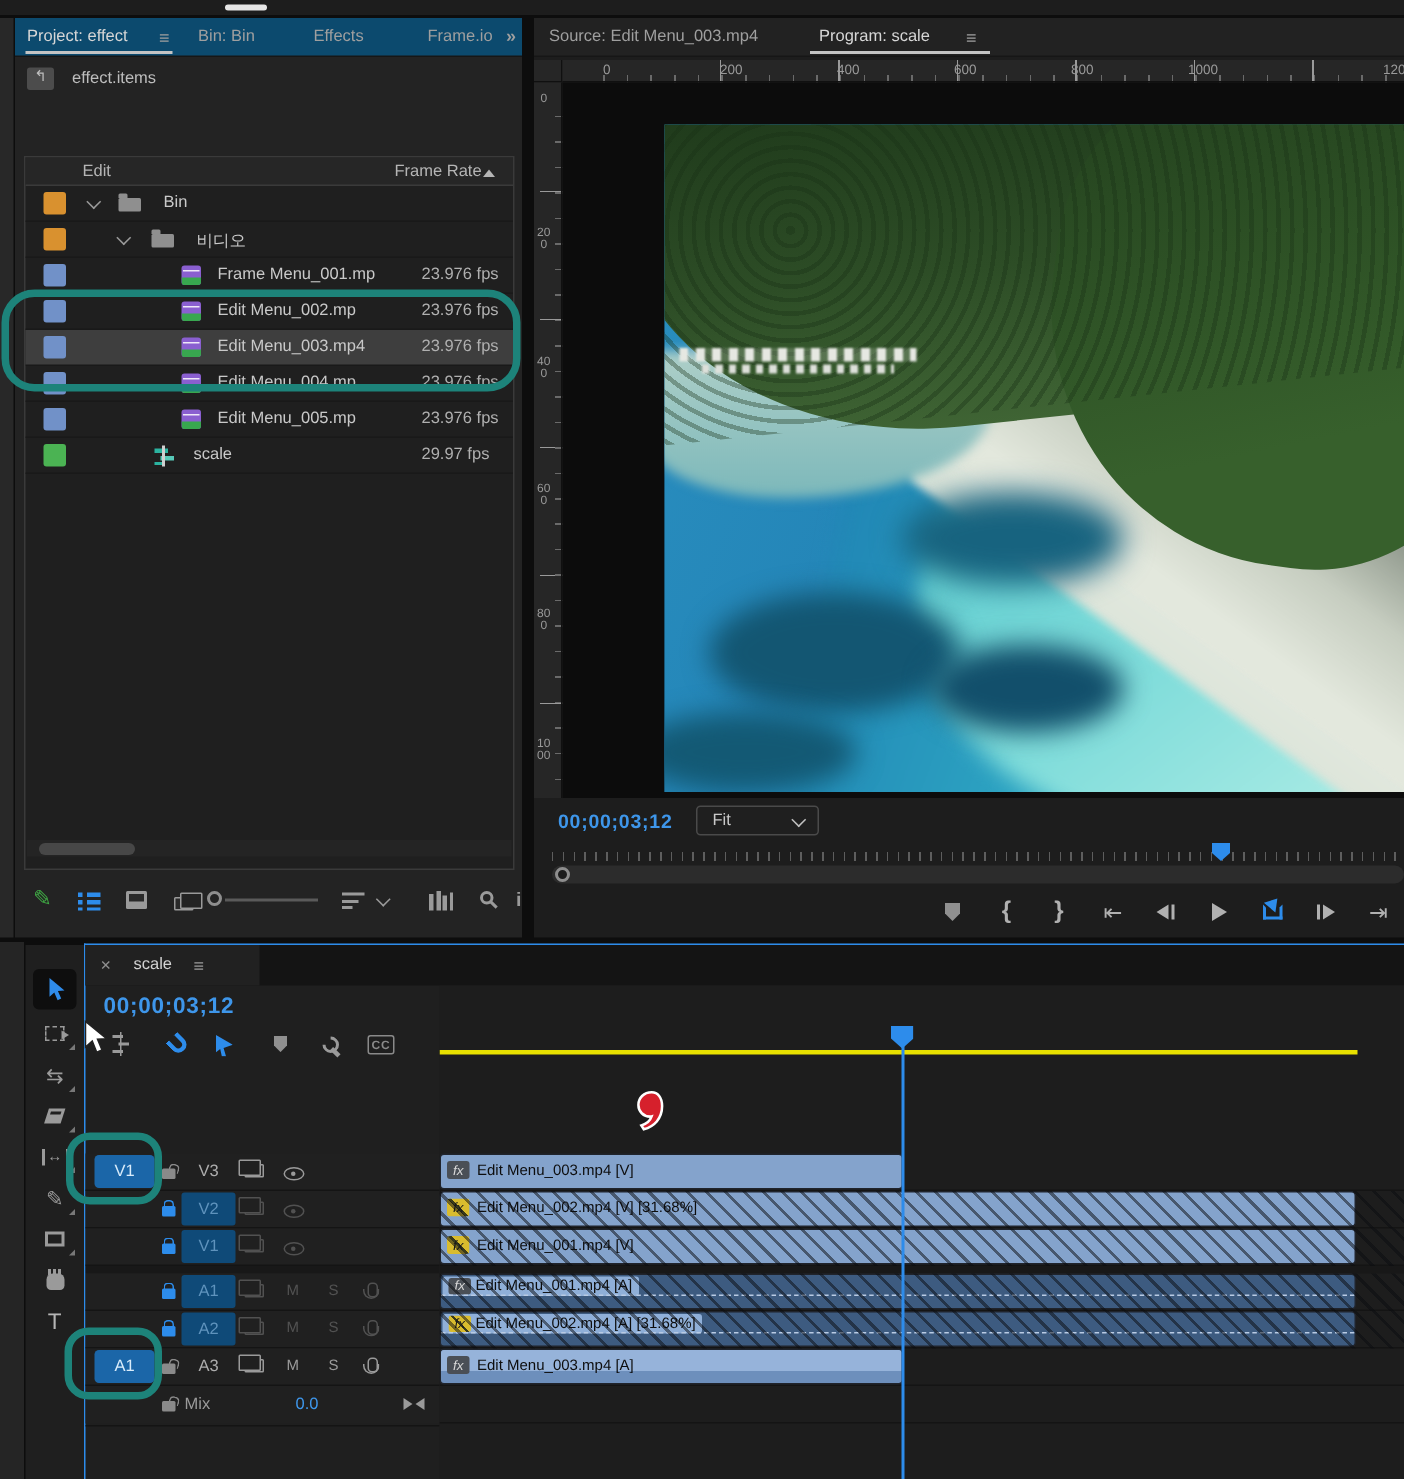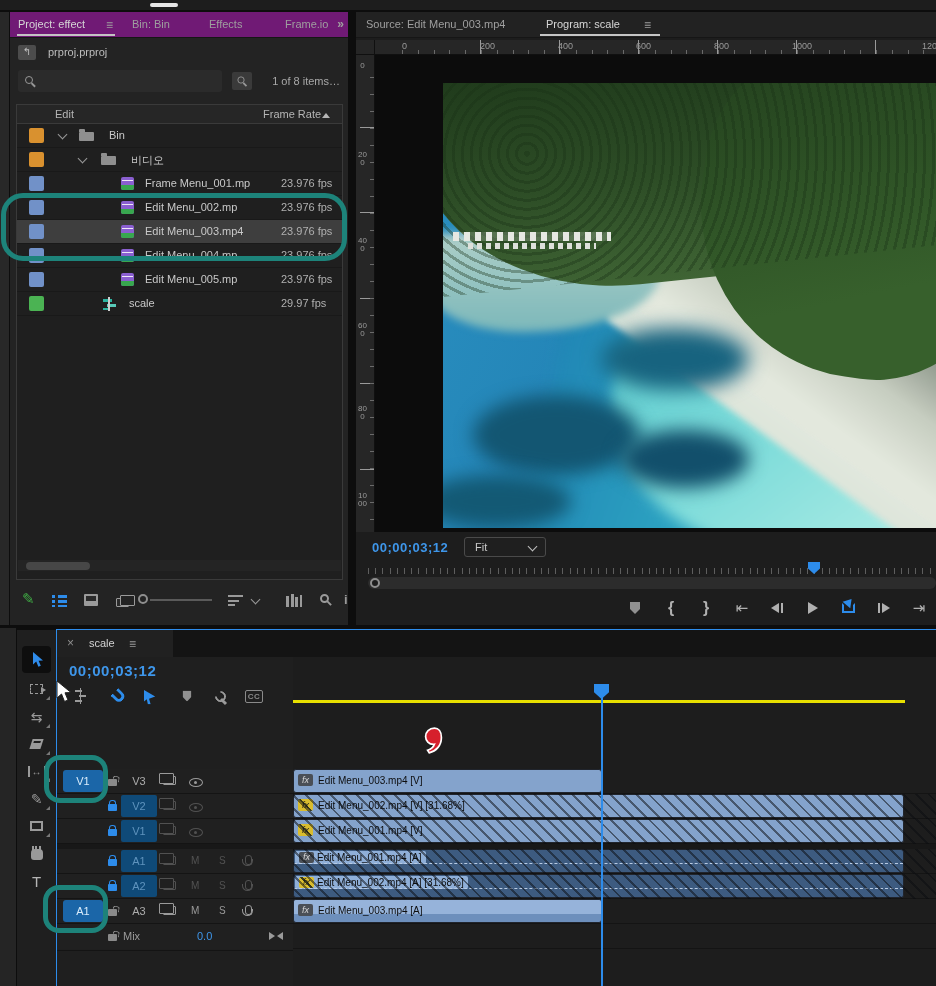--- a/index.html
+++ b/index.html
@@ -11,21 +11,21 @@
   
   .top-strip { left:0; top:0; width:936px; height:10px; background:#1d1d1d; }
   .top-handle { left:150px; top:3px; width:28px; height:4px; background:#e6e6e6; border-radius:2px; }
 
   
   .edge-top { left:0; top:12px; width:9px; height:613px; background:#282828; }
   .edge-bottom { left:0; top:628px; width:16px; height:358px; background:#252525; }
 
   
   .project { left:10px; top:12px; width:338px; height:613px; background:#232323; }
-  .ptabs { left:0; top:0; width:338px; height:26px; background:#701a75; border-bottom:1px solid #161616; }
+  .ptabs { left:0; top:0; width:338px; height:26px; background:#0c4a6e; border-bottom:1px solid #161616; }
   .ptab { position:absolute; top:6px; font-size:11px; color:#9f9f9f; white-space:nowrap; }
   .ptab.active { color:#d6d6d6; }
   .ptab-underline { left:7px; top:22px; width:98px; height:2px; background:#c4c4c4; }
   .pmenu { position:absolute; top:6px; color:#9f9f9f; font-size:12px; }
   .overflow { position:absolute; right:4px; top:5px; color:#9f9f9f; font-size:12px; font-weight:bold; }
   .crumb-row { left:0; top:30px; width:338px; height:26px; }
   .i-navup { position:absolute; left:8px; top:3px; width:18px; height:15px; background:#4c4c4c; border-radius:2px;
              color:#bdbdbd; font-size:10px; text-align:center; line-height:14px; }
   .crumb-text { position:absolute; left:38px; top:4px; color:#bdbdbd; }
   .search-row { left:0; top:58px; width:338px; height:26px; }
@@ -314,33 +314,23 @@
       <span class="pmenu" style="left:96px">≡</span>
       <span class="ptab" style="left:122px">Bin: Bin</span>
       <span class="ptab" style="left:199px">Effects</span>
       <span class="ptab" style="left:275px">Frame.io</span>
       <span class="overflow">»</span>
       <div class="abs ptab-underline"></div>
     </div>
 
     <div class="abs crumb-row">
       <div class="i-navup">↰</div>
-      <span class="crumb-text">prproj.prproj</span>
-    </div>
-
-    <div class="abs search-row">
-      <div class="search-box">
-        <div class="i-find"></div>
-        <input class="search-input" value="" style="">
-      </div>
-      <div class="findbin-btn">
-        <div class="i-find"></div>
-      </div>
-      <span class="items-status">1 of 8 items…</span>
-    </div>
+      <span class="crumb-text">effect.items</span>
+    </div>
+
 
     <div class="abs list-frame">
       <div class="lhead">
         <span class="cname">Edit</span>
         <span class="cfps">Frame Rate</span>
         <div class="sort-caret"></div>
       </div>
 
       <div class="prow" style="top:43px">
         <div class="chip chip-orange"></div>

